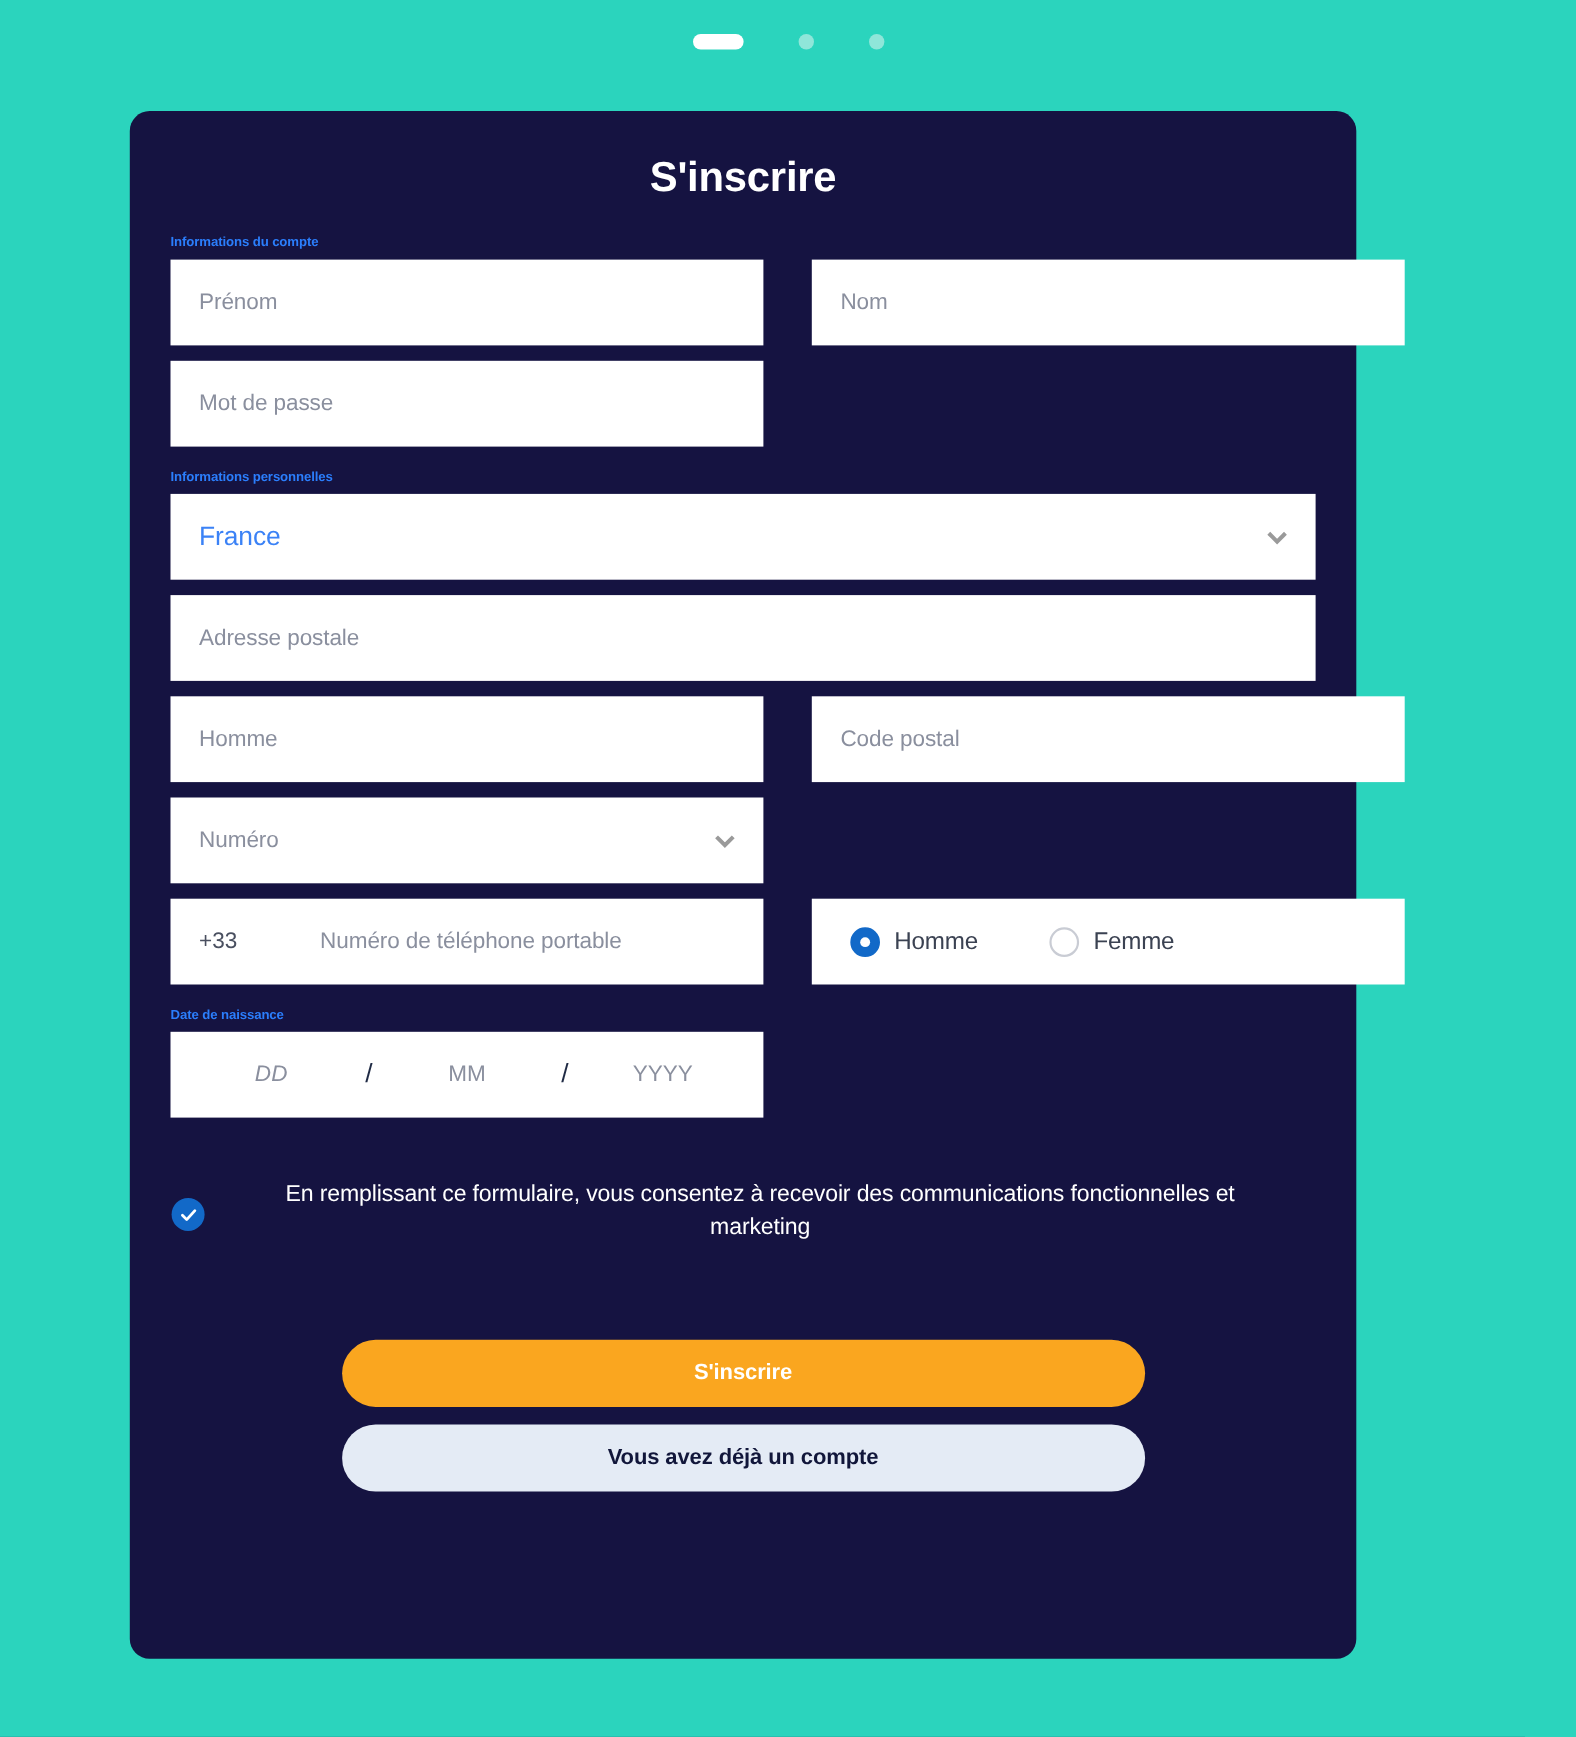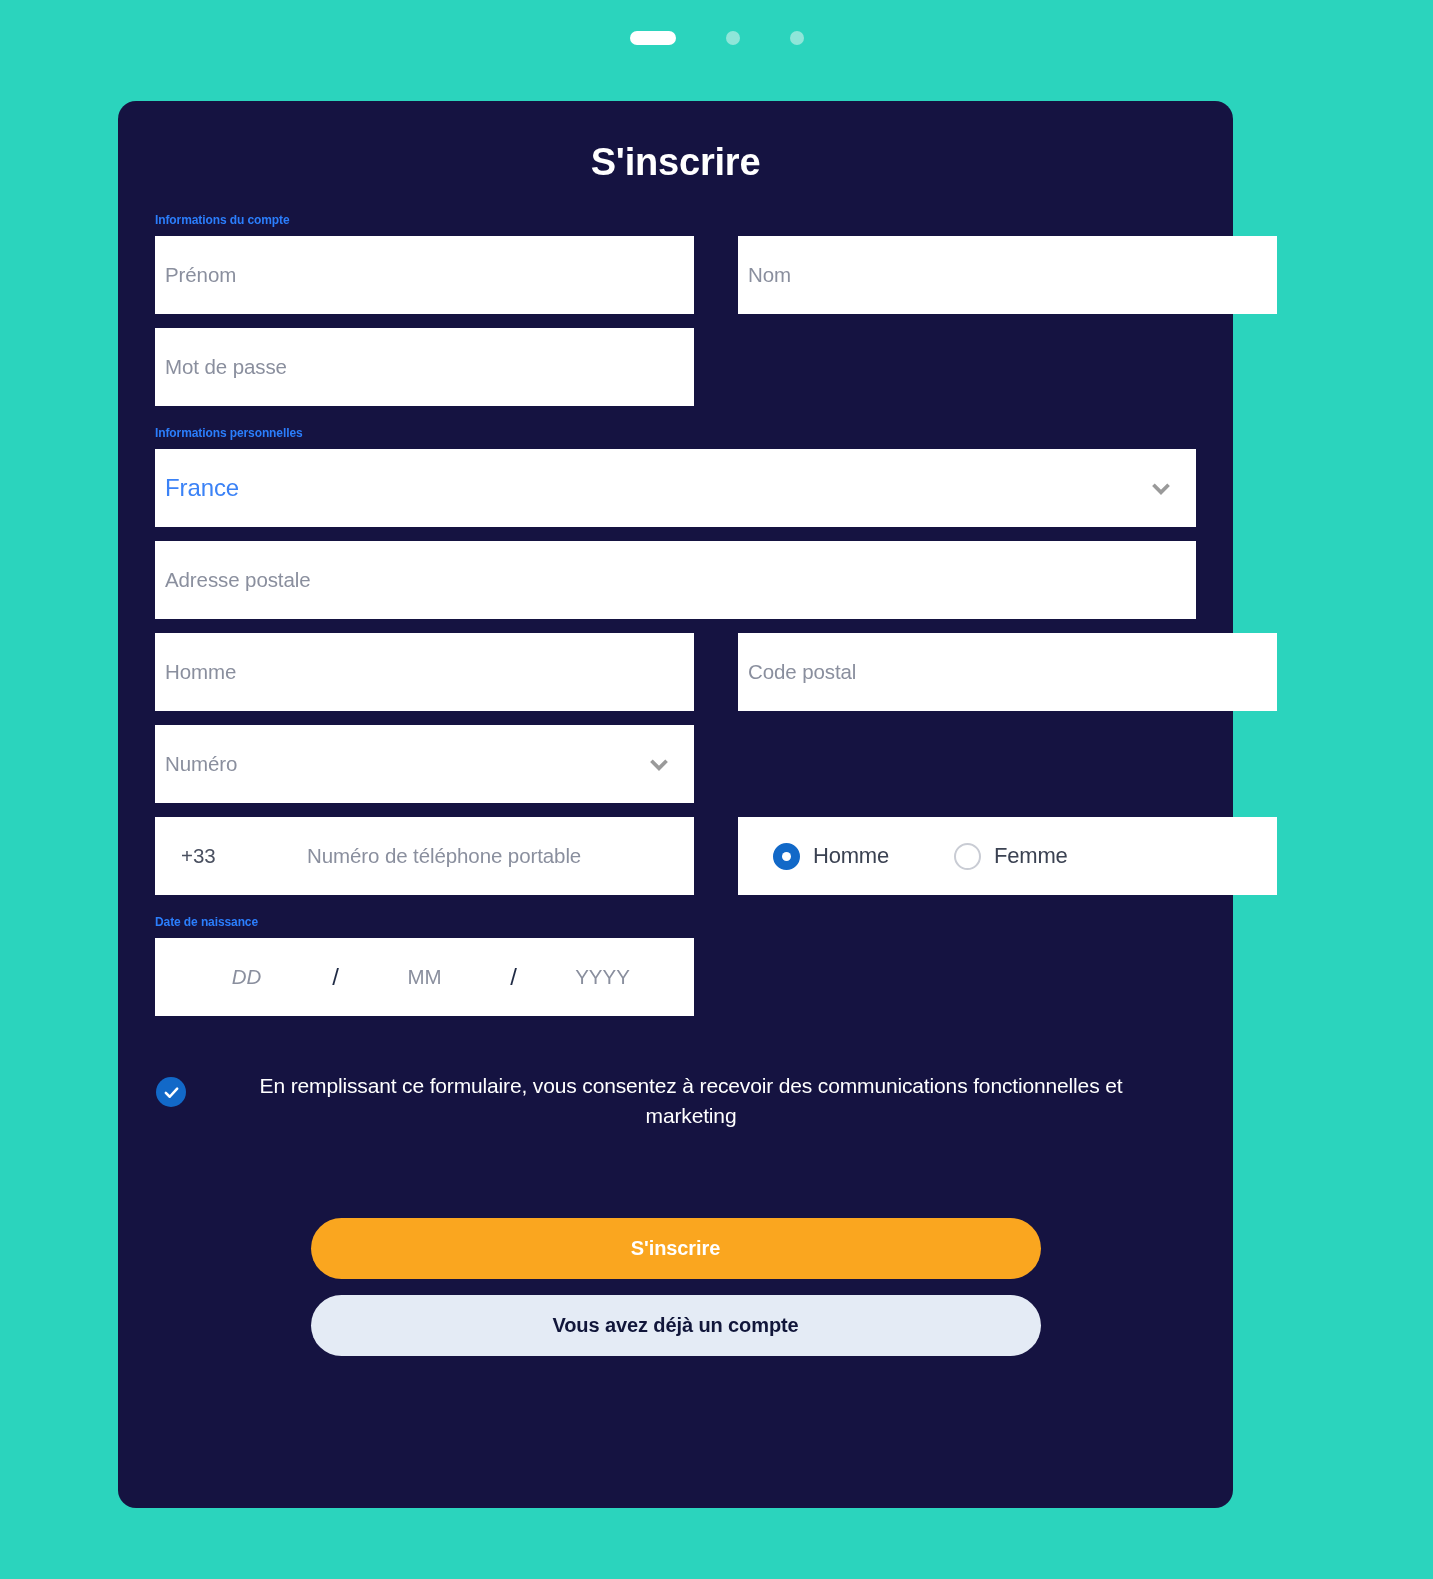--- a/index.html
+++ b/index.html
@@ -69,21 +69,21 @@
     margin-bottom: 14px;
   }
   .col { width: 539px; flex: none; }
   .col.full { width: 100%; }
 
   .field {
     background: #ffffff;
     height: 78px;
     display: flex;
     align-items: center;
-    padding: 0 10px;
+    padding: 0 26px;
     position: relative;
   }
   .field .ph {
     color: #8a8f9e;
     font-size: 20.5px;
     letter-spacing: -0.1px;
   }
   .field .val {
     color: #3b82f6;
     font-size: 24px;
@@ -93,21 +93,21 @@
   .field.select .grow { flex: 1; }
 
   .chevron {
     width: 26px;
     height: 26px;
     flex: none;
     display: block;
   }
 
   
-  .field.phone { padding: 16px 26px; gap: 16px; }
+  .field.phone { padding: 16px 26px; }
   .phone-prefix {
     color: #4a5060;
     font-size: 20.5px;
     width: 110px;
     flex: none;
   }
 
   
   .field.gender { gap: 17px; padding-left: 35px; }
   .radio-opt {
@@ -162,21 +162,21 @@
   .dob-sep {
     color: #1f2a44;
     font-size: 24px;
     width: 58px;
     text-align: center;
   }
 
   
   .consent {
     display: flex;
-    align-items: flex-start;
+    align-items: center;
     margin-top: 55px;
     padding-left: 1px;
   }
   .check-circle {
     width: 30px;
     height: 30px;
     border-radius: 50%;
     background: #1269C8;
     flex: none;
     margin-top: 6px;

